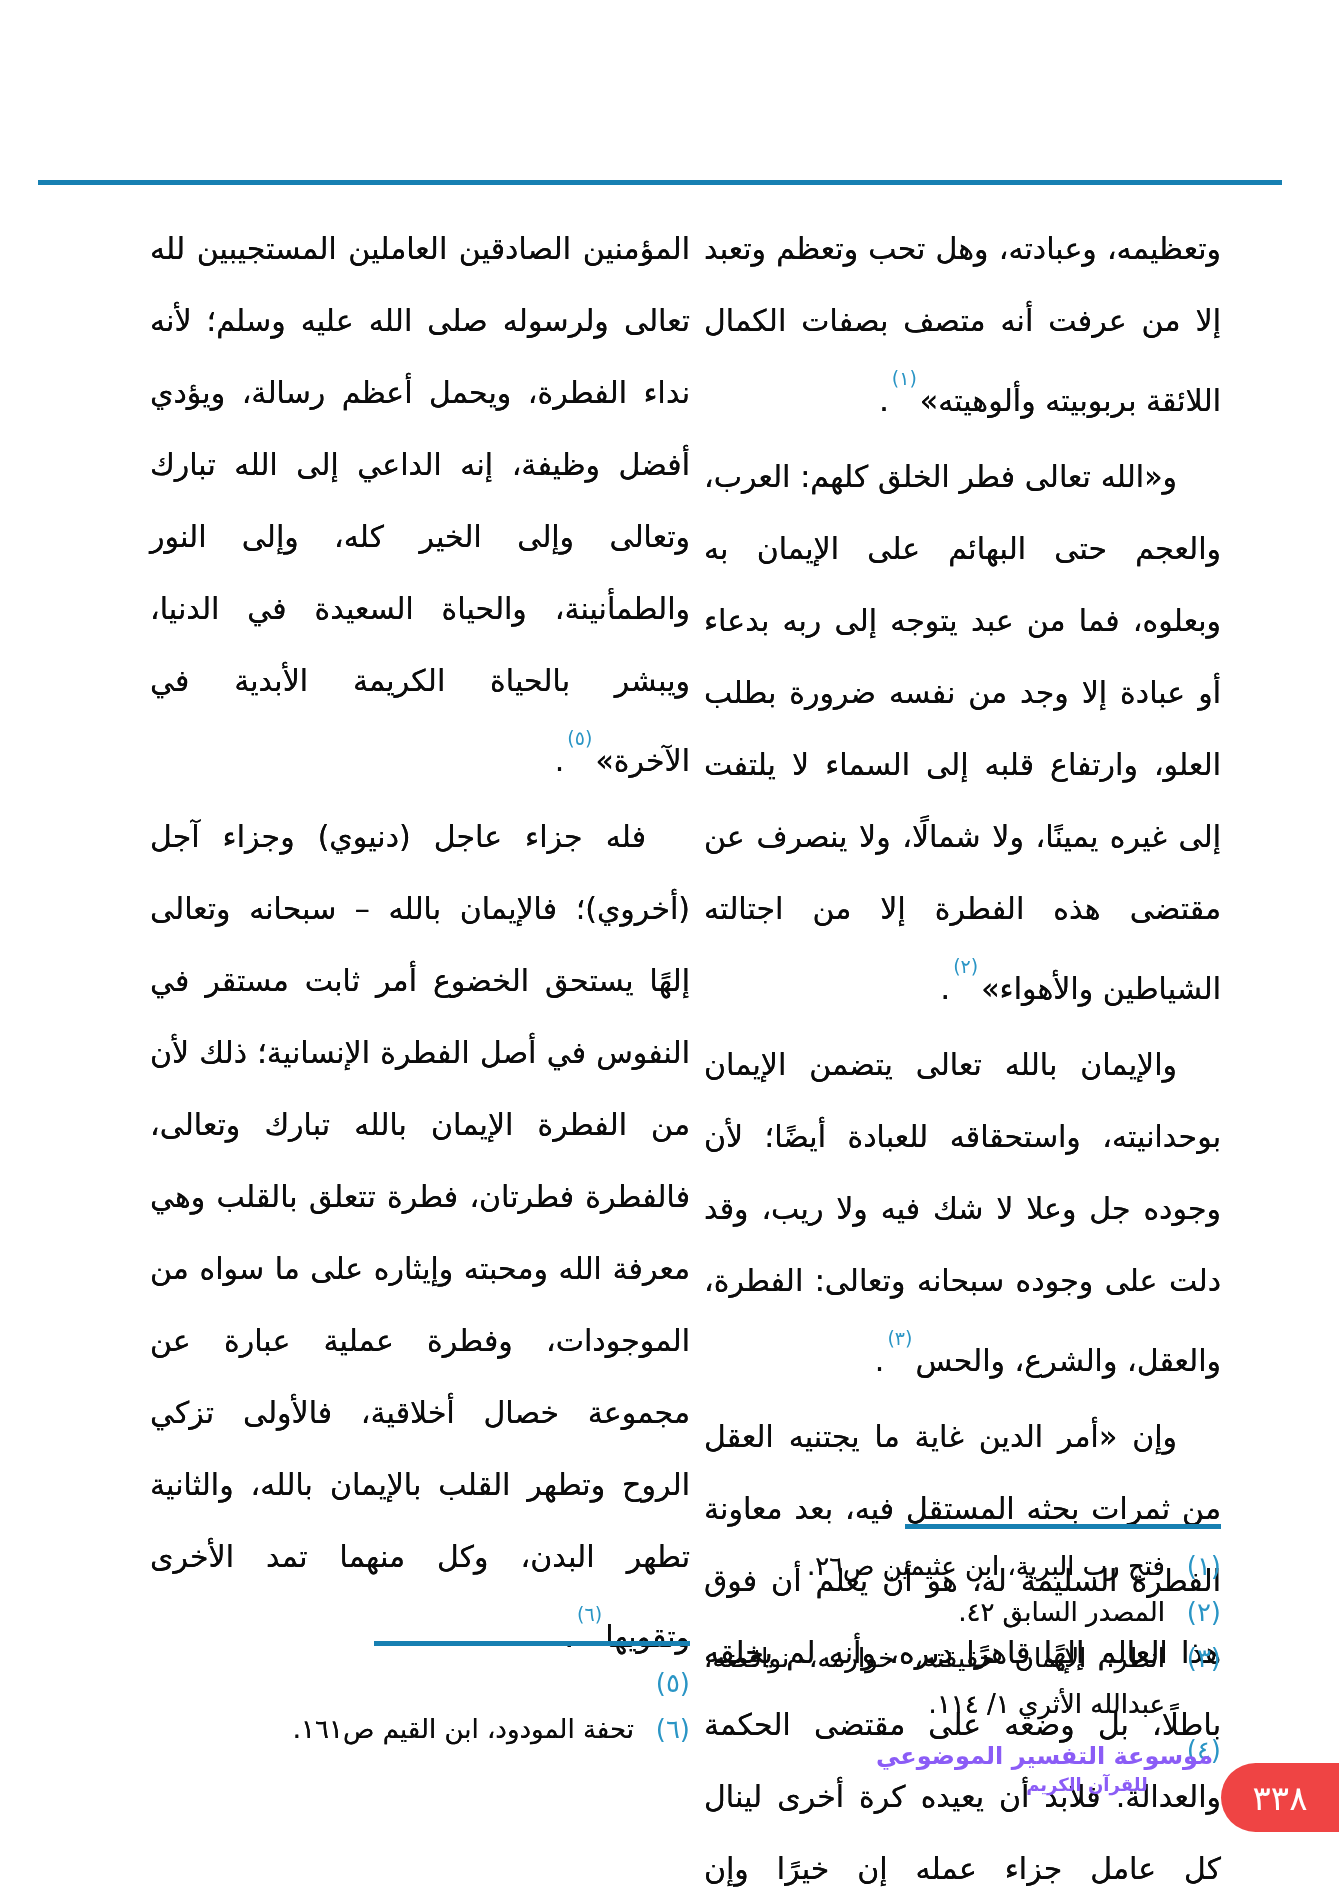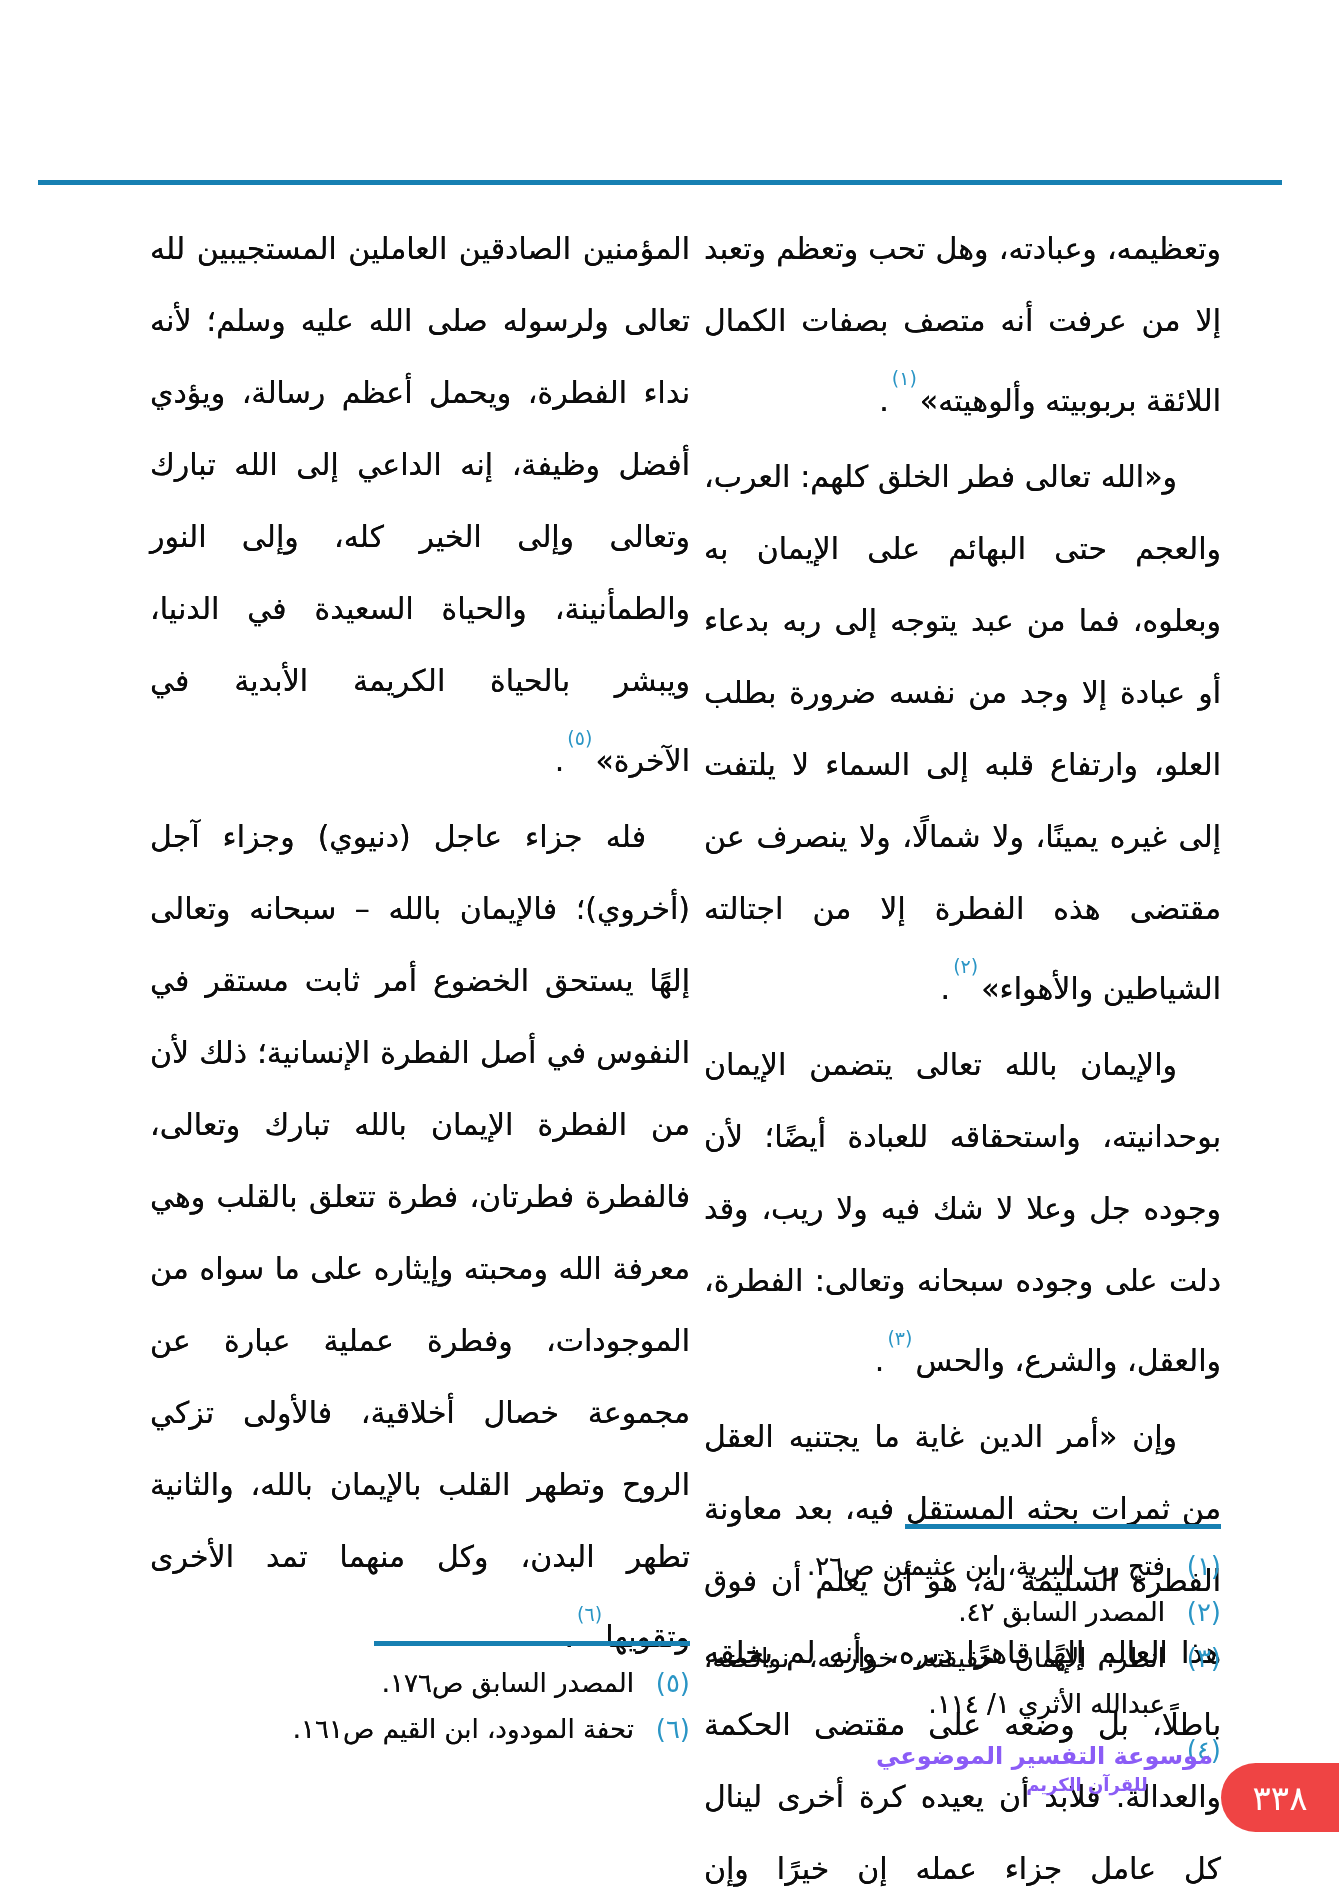--- a/index.html
+++ b/index.html
@@ -116,21 +116,20 @@
     </div>
     <div class="fn">
       <span class="fn-marker">(٤)</span>
     </div>
   </section>
 
   <section class="fnblock fn-left">
     <div class="fn-sep"></div>
     <div class="fn">
       <span class="fn-marker">(٥)</span>
-      <span class="fn-text">المصدر السابق ص١٧٦.</span>
     </div>
     <div class="fn">
       <span class="fn-marker">(٦)</span>
       <span class="fn-text">تحفة المودود، ابن القيم ص١٦١.</span>
     </div>
   </section>
 
   <div class="logo">
     <div class="logo-line1">موسوعة التفسير الموضوعي</div>
     <div class="logo-line2">للقرآن الكريم</div>

